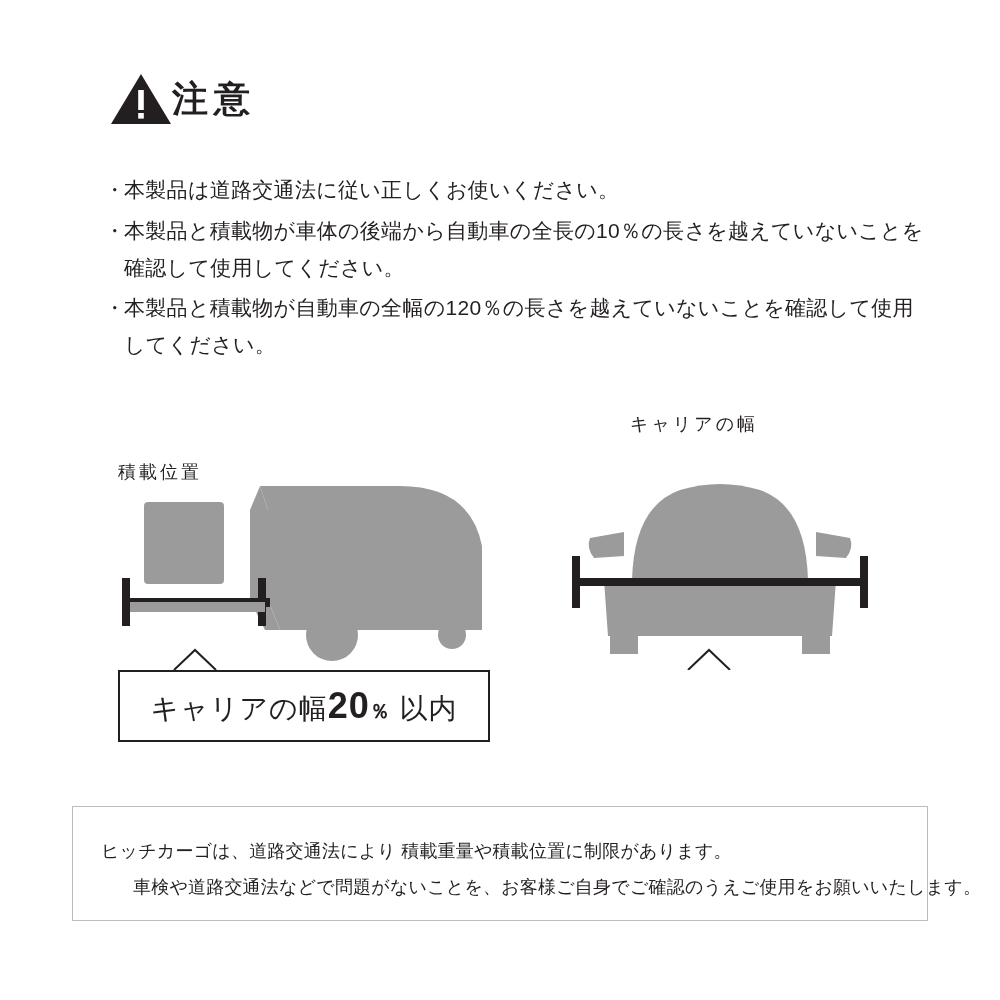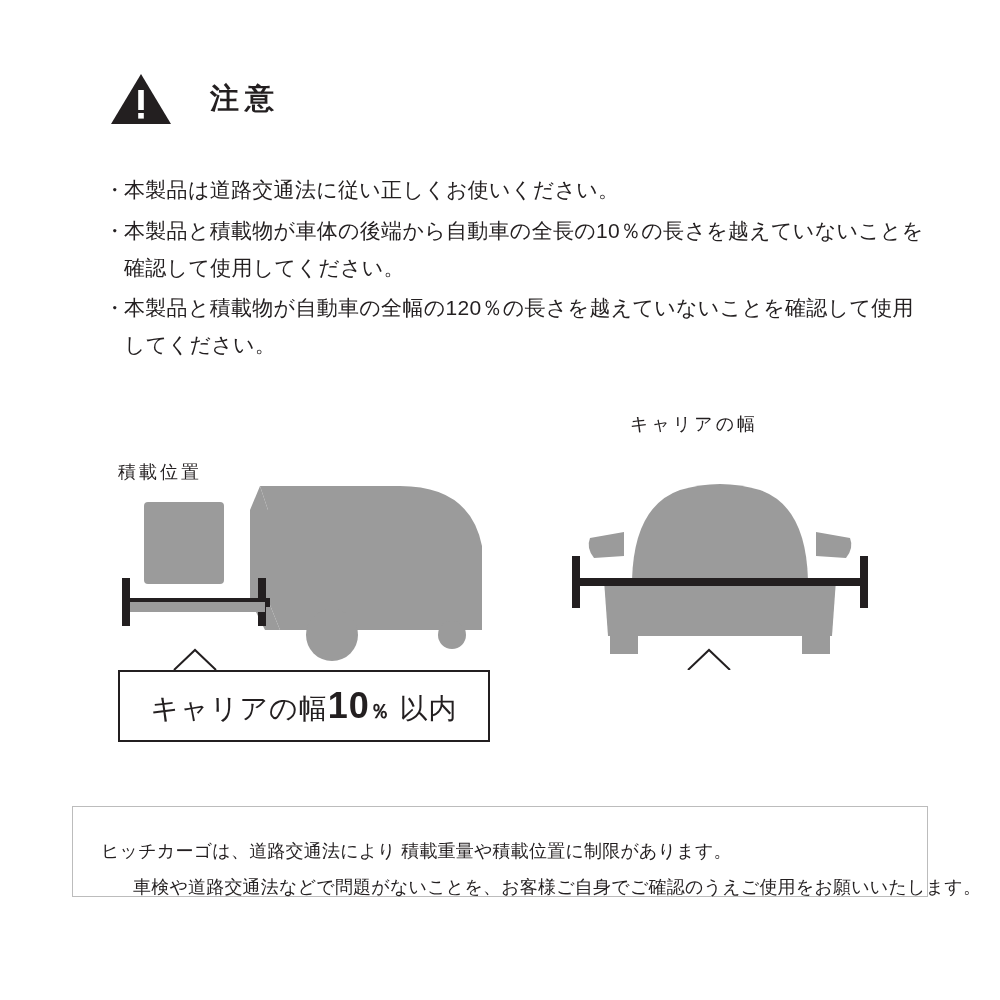--- a/index.html
+++ b/index.html
@@ -31,22 +31,21 @@
     display: flex;
     align-items: center;
   }
   .warning-icon {
     width: 62px;
     height: 54px;
     position: relative;
   }
   .warning-icon svg { display: block; }
   .header-title {
-    margin-left: 38px;
-    font-size: 29px;
+    font-size: 36px;
     font-weight: bold;
     letter-spacing: 6px;
     color: #231f20;
   }
 
   
   .bullets {
     position: absolute;
     left: 104px;
     top: 172px;
@@ -137,21 +136,21 @@
     overflow: hidden;
   }
   .notch svg { display:block; }
 
   
   .footer-note {
     position: absolute;
     left: 72px;
     top: 806px;
     width: 856px;
-    height: 91px;
+    height: 115px;
     border: 1px solid #bcbcbc;
     box-sizing: border-box;
   }
   .footer-note .line {
     position: absolute;
     left: 28px;
     font-size: 18px;
     color: #231f20;
     letter-spacing: 0.2px;
     white-space: nowrap;
@@ -243,21 +242,21 @@
     </div>
     <div class="notch" style="left:686px; top:248px;">
       <svg width="46" height="22" viewBox="0 0 46 22">
         <polyline points="2,22 23,2 44,22" fill="none" stroke="#231f20" stroke-width="2"></polyline>
       </svg>
     </div>
   </div>
 
   <div class="callout" id="callout-left">
     <div class="callout-text">
-      <span>キャリアの幅</span><span class="big">10</span><span class="pct">％</span> <span>以内</span>
+      <span>キャリアの幅</span><span class="big">20</span><span class="pct">％</span> <span>以内</span>
     </div>
   </div>
 
 
   <div class="footer-note">
     <div class="line line1">ヒッチカーゴは、道路交通法により 積載重量や積載位置に制限があります。</div>
     <div class="line line2">車検や道路交通法などで問題がないことを、お客様ご自身でご確認のうえご使用をお願いいたします。</div>
   </div>
 
 </div>

